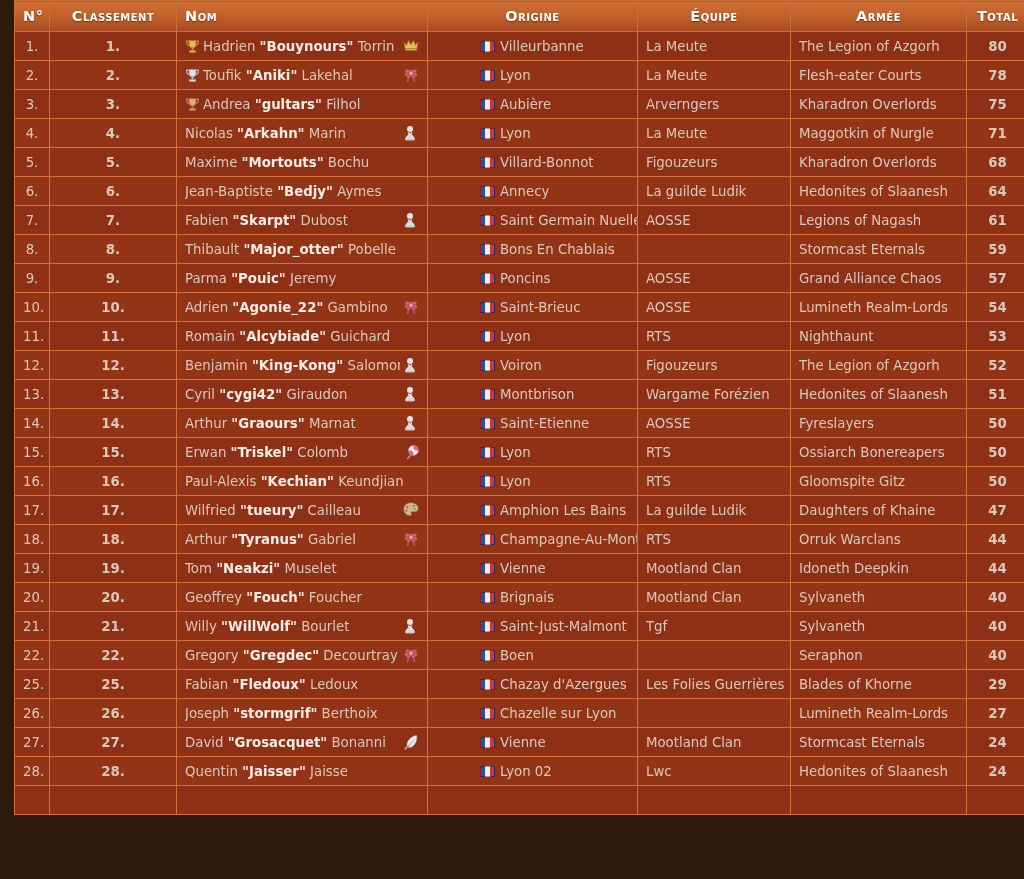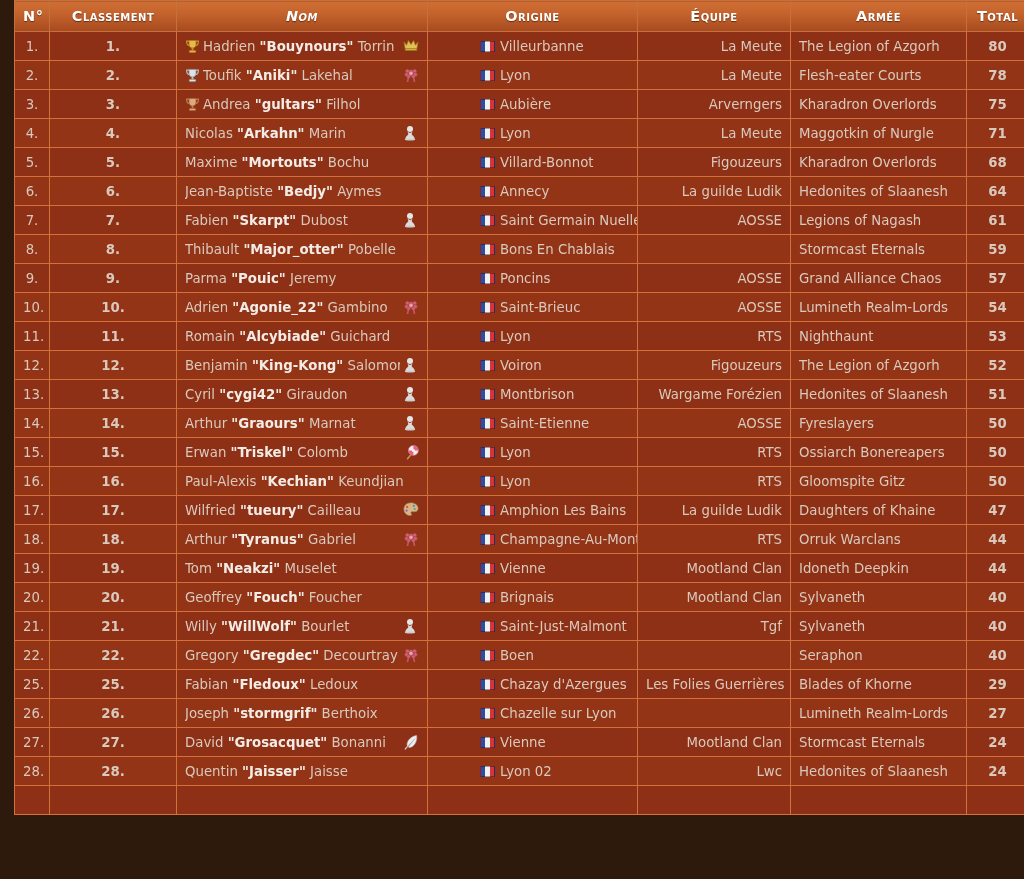--- a/index.html
+++ b/index.html
@@ -54,27 +54,27 @@
     white-space: nowrap;
     overflow: hidden;
   }
   tbody tr.alt td { background: #933417; }
 
   
   .c-num    { width: 35px;  text-align: center; }
   .c-rank   { width: 127px; text-align: center; font-weight: bold; color: #e8ddd4; }
   .c-name   { width: 251px; }
   .c-origin { width: 210px; margin-top: 22px; }
-  .c-team   { width: 153px; text-align: right; }
+  .c-team   { width: 153px; }
   .c-army   { width: 176px; }
   .c-total  { width: 62px;  text-align: center; font-weight: bold; color: #ede3da; }
 
   thead th.c-num   { text-align: center; }
   thead th.c-rank  { }
-  thead th.c-name  { text-align: center; font-style: italic; }
+  thead th.c-name  { text-align: left; }
   thead th.c-origin{ text-align: center; }
   thead th.c-team  { text-align: center; }
   thead th.c-army  { text-align: center; }
   thead th.c-total { text-align: center; }
 
   .name-cell {
     display: flex;
     align-items: center;
     gap: 3px;
     height: 27px;

